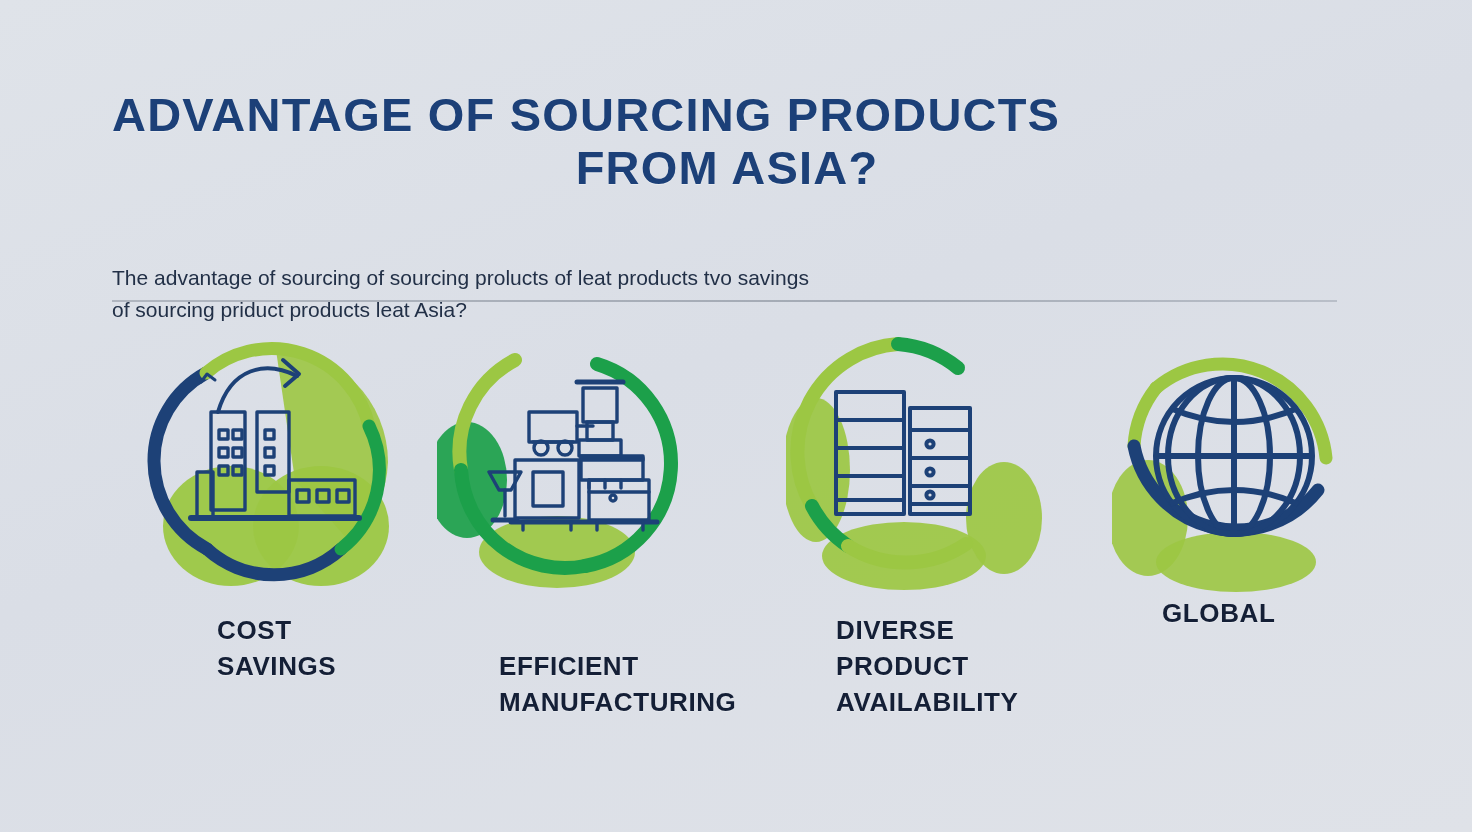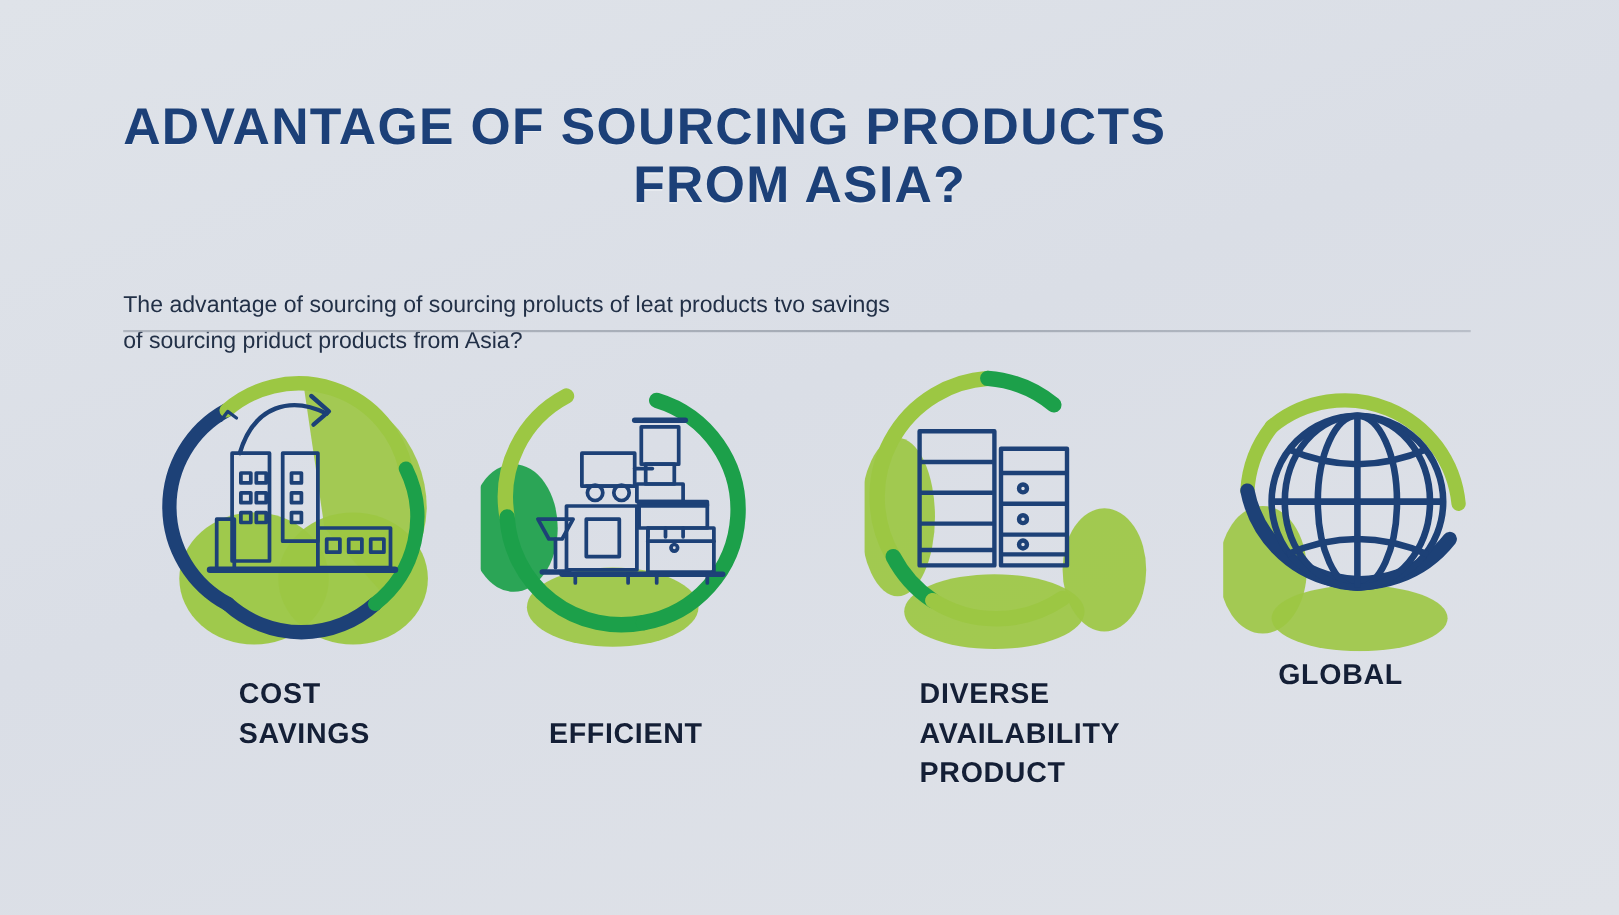--- a/index.html
+++ b/index.html
@@ -123,21 +123,21 @@
 <body>
 
 <div class="slide">
 
   <div class="header">
     <h1 class="title"><span>ADVANTAGE OF SOURCING PRODUCTS</span><span class="line2">FROM ASIA?</span></h1>
   </div>
 
   <div class="subtitle">
     <span class="sline">The advantage of sourcing of sourcing prolucts of leat products tvo savings</span>
-    <span class="sline">of sourcing priduct products from Asia?</span>
+    <span class="sline">of sourcing priduct products leat Asia?</span>
   </div>
 
   <div class="divider"></div>
 
   <div class="cards">
 
     <div class="card card-0">
       <div class="icon-wrap">
         <svg viewBox="0 0 262 262" xmlns="http://www.w3.org/2000/svg">
           <g>
@@ -219,20 +219,21 @@
             <line x1="74" y1="192" x2="220" y2="192" stroke-width="5"></line>
             <line x1="86" y1="192" x2="86" y2="200"></line>
             <line x1="134" y1="192" x2="134" y2="200"></line>
             <line x1="160" y1="192" x2="160" y2="200"></line>
             <line x1="206" y1="192" x2="206" y2="200"></line>
           </g>
         </svg>
       </div>
       <div class="card-label">
         <span>EFFICIENT</span>
+        <span>MANUFACTURING</span>
       </div>
     </div>
 
     <div class="card card-2">
       <div class="icon-wrap">
         <svg viewBox="0 0 262 262" xmlns="http://www.w3.org/2000/svg">
           <g>
             <ellipse cx="30" cy="140" rx="34" ry="72" fill="#9cc743" opacity="0.92"></ellipse>
             <ellipse cx="118" cy="226" rx="82" ry="34" fill="#9cc743" opacity="0.92"></ellipse>
             <ellipse cx="218" cy="188" rx="38" ry="56" fill="#9cc743" opacity="0.92"></ellipse>
@@ -255,22 +256,22 @@
             <line x1="124" y1="156" x2="184" y2="156"></line>
             <line x1="124" y1="174" x2="184" y2="174"></line>
             <circle cx="144" cy="114" r="3.6"></circle>
             <circle cx="144" cy="142" r="3.6"></circle>
             <circle cx="144" cy="165" r="3.6"></circle>
           </g>
         </svg>
       </div>
       <div class="card-label">
         <span>DIVERSE</span>
+        <span>PRODUCT</span>
         <span>AVAILABILITY</span>
-        <span>PRODUCT</span>
       </div>
     </div>
 
     <div class="card card-3">
       <div class="icon-wrap">
         <svg viewBox="0 0 262 262" xmlns="http://www.w3.org/2000/svg">
           <g>
             <ellipse cx="36" cy="188" rx="40" ry="58" fill="#9cc743" opacity="0.9"></ellipse>
             <ellipse cx="124" cy="232" rx="80" ry="30" fill="#9cc743" opacity="0.9"></ellipse>
           </g>

